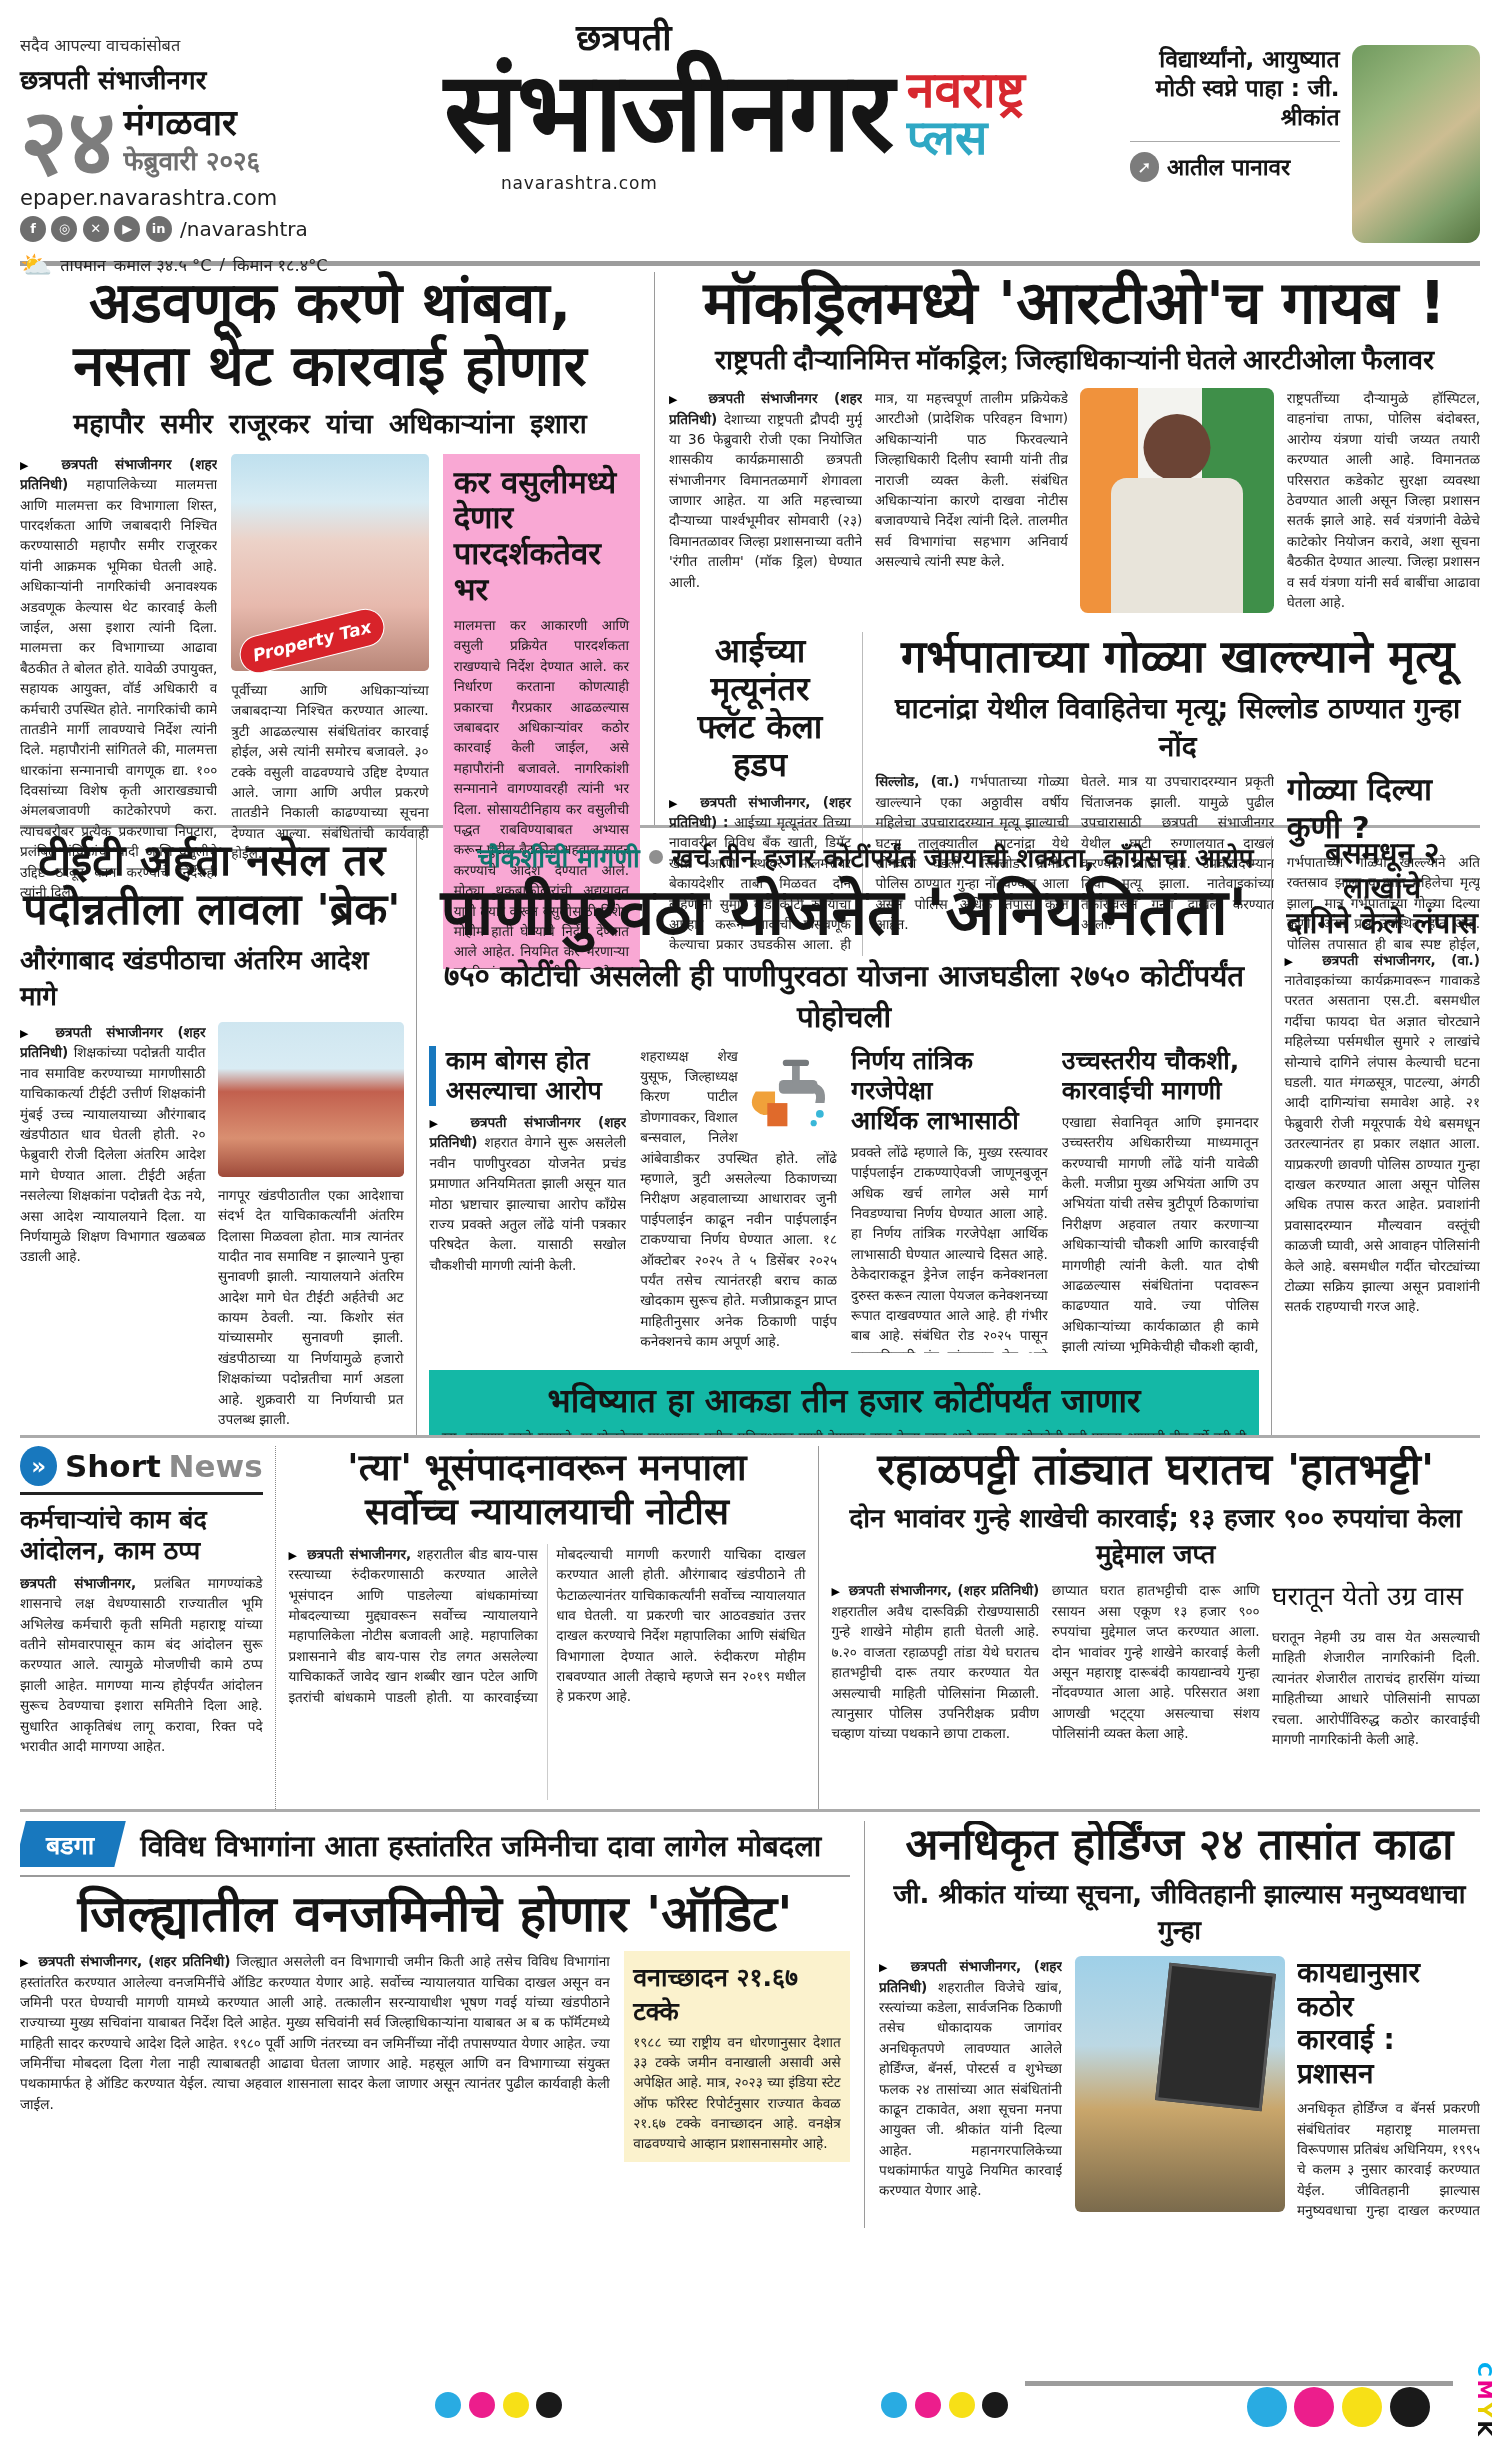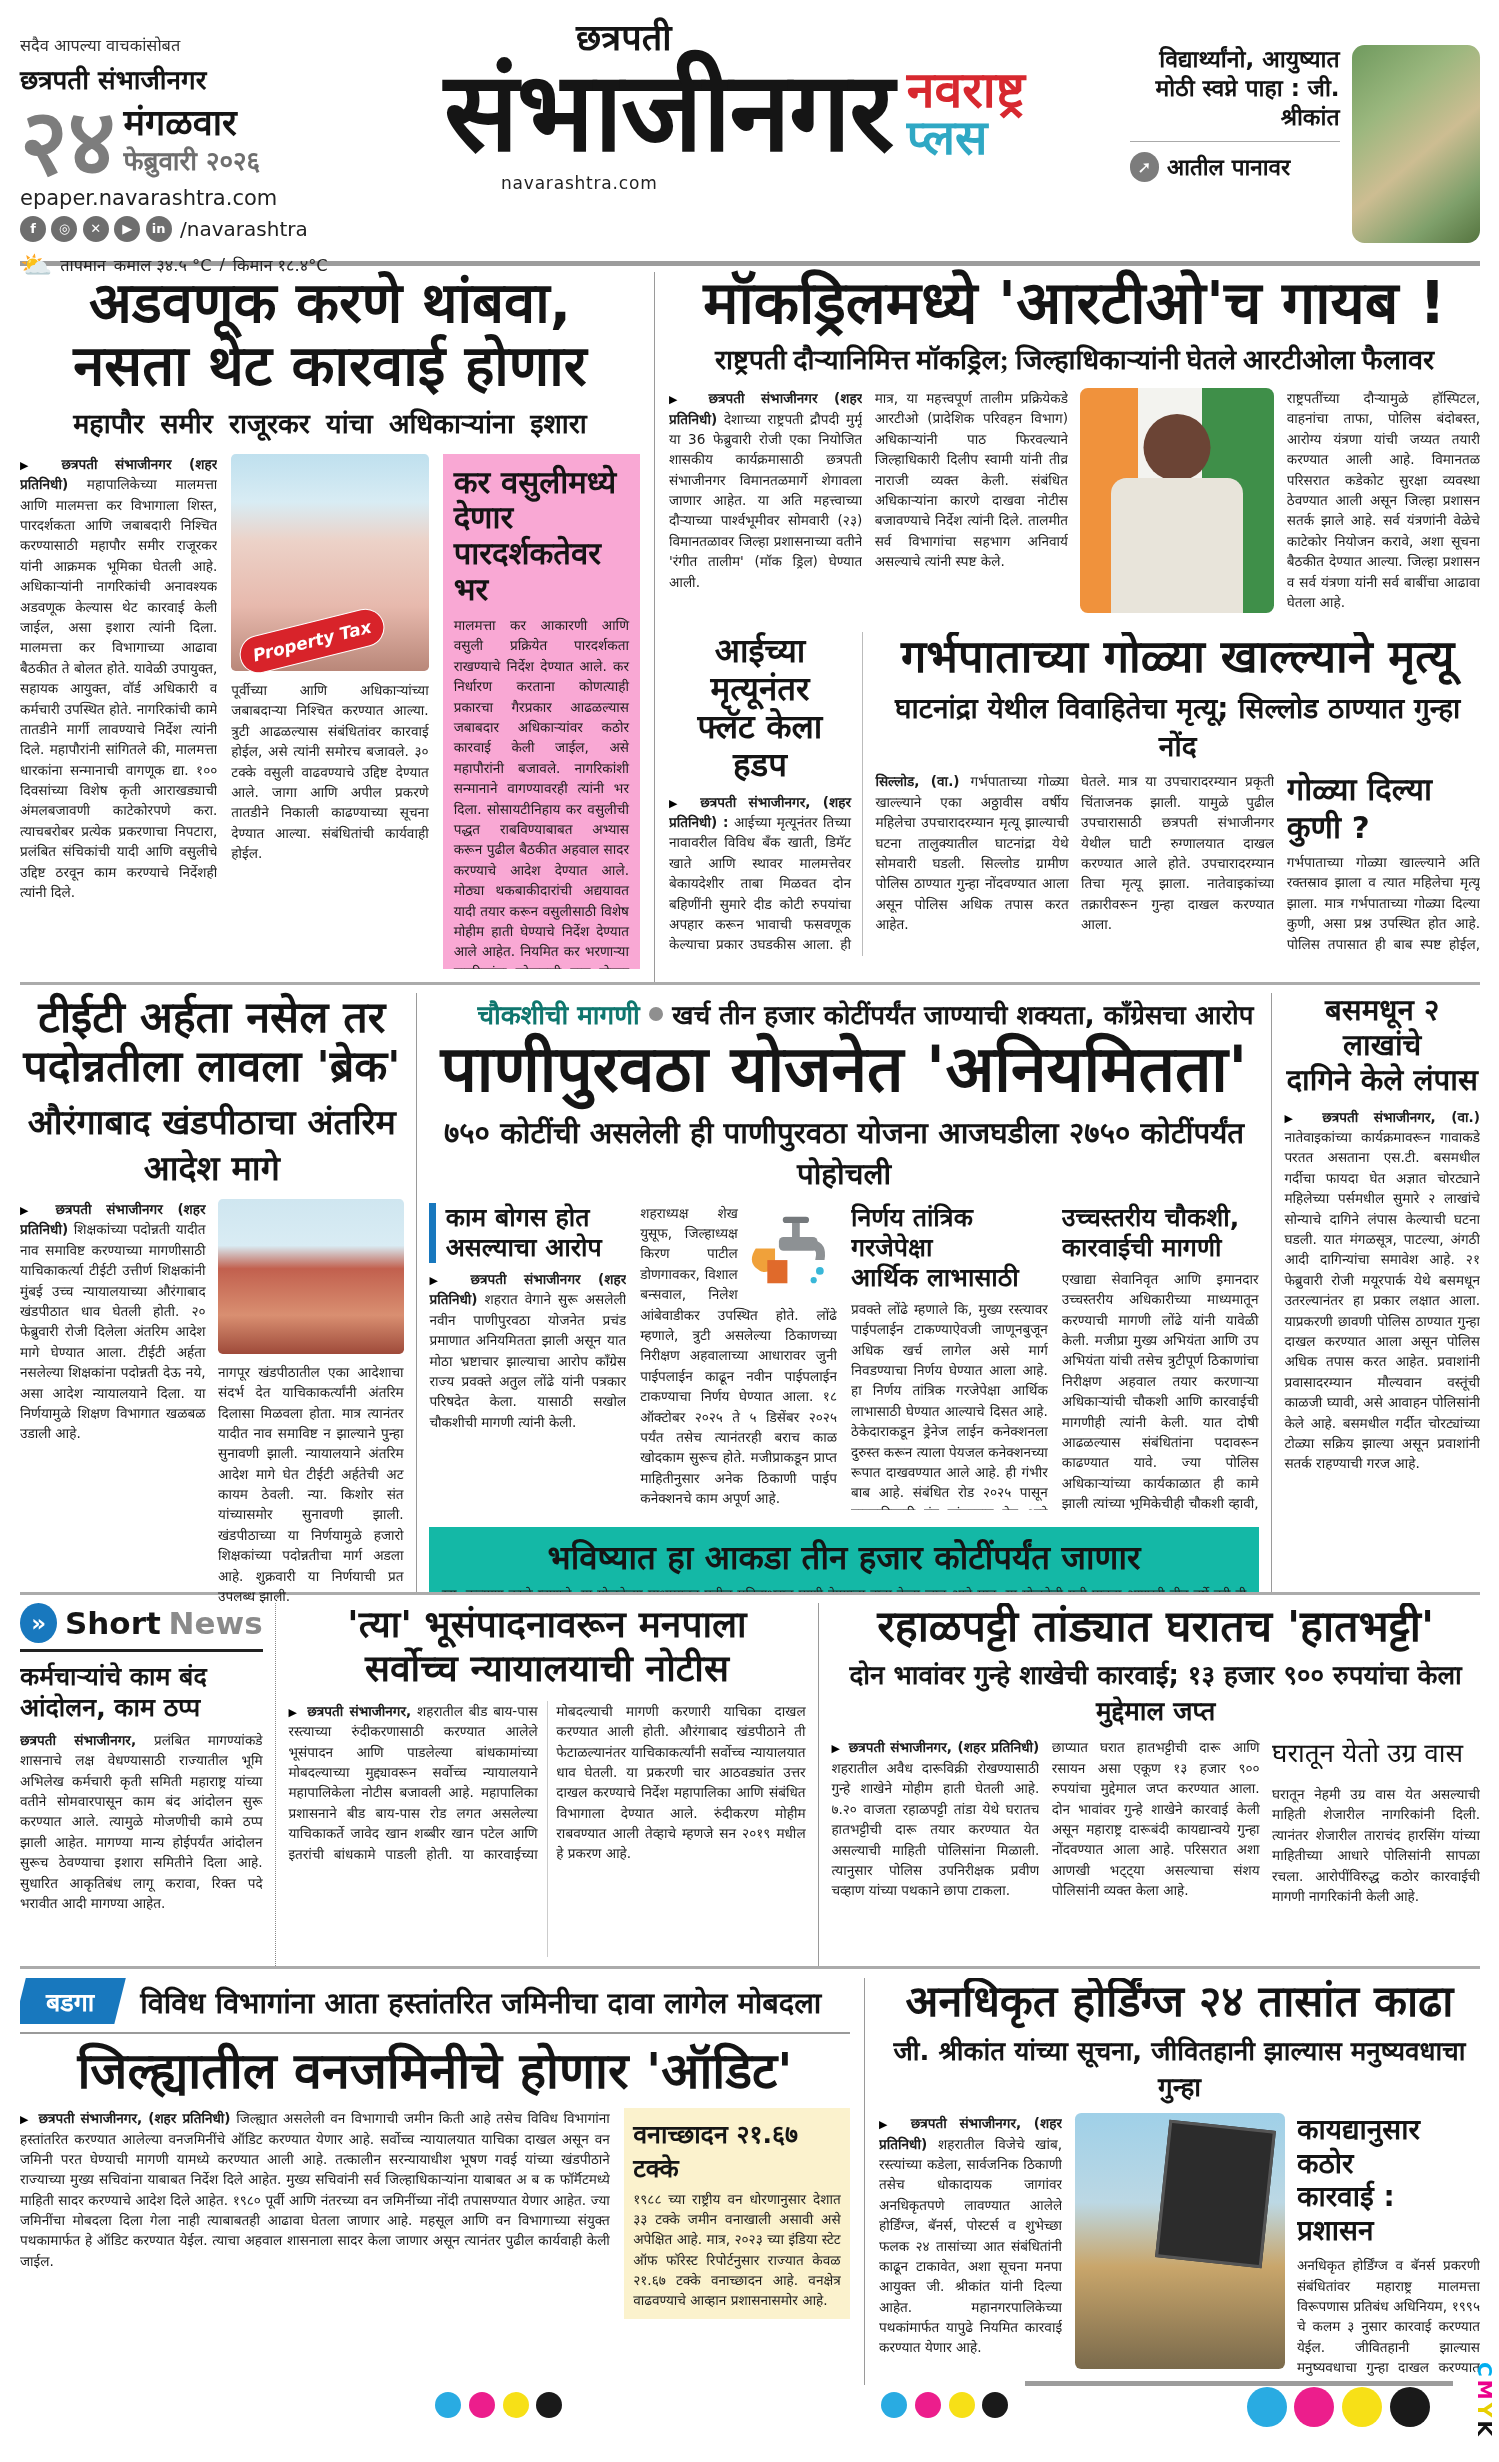--- a/index.html
+++ b/index.html
@@ -39,21 +39,21 @@
               align-items:center;justify-content:center;font-size:17px;}
   .hdr-photo{width:128px;height:198px;border-radius:12.4px;flex:none;
      background:linear-gradient(140deg,#6f9a5e 0%,#9bb77e 30%,#cdbd92 55%,#7fa06b 80%,#55743f 100%);}
   .hrule{height:4.7px;background:#9c9c9c;margin:0 20px;}
   .hrule.thin{height:3.1px;background:#ababab;}
   
   .bt{font-size:13.6px;line-height:1.5;text-align:justify;color:#1d1d1d;}
   .tri{color:#000;font-size:11px;margin-right:3.1px;}
   .dl{font-weight:bold;}
   
-  .rowA{display:flex;padding:6.2px 20px 0 20px;height:716px;box-sizing:border-box;}
+  .rowA{display:flex;padding:6.2px 20px 0 20px;height:559px;box-sizing:border-box;}
   .stA-left{width:635px;flex:none;border-right:1.6px solid #9a9a9a;padding-right:14px;box-sizing:border-box;}
   .hl-1{font-size:56px;font-weight:bold;text-align:center;line-height:1.12;}
   .sub-1{font-size:27px;font-weight:bold;text-align:center;margin-top:7px;font-family:Liberation Mono, monospace;}
   .stA-cols{display:flex;gap:14px;margin-top:12.4px;height:515px;overflow:hidden;}
   .colN{flex:1;overflow:hidden;}
   .photo-muni{height:217px;border-radius:4.7px;position:relative;margin-bottom:9.3px;
      background:linear-gradient(180deg,#bfe0ee 0%,#d8ecf4 22%,#ecd2c8 40%,#e7b9ad 70%,#b98779 100%);}
   .sticker{position:absolute;left:6.2px;bottom:11px;background:#d8232a;color:#fff;transform:rotate(-14deg);
      font-style:italic;font-weight:bold;font-size:17px;padding:7.8px 12.4px;border-radius:31px;border:1.6px solid #fff;}
   .graybox{background:#f9a8d4;padding:11px;box-sizing:border-box;}
@@ -71,21 +71,21 @@
   .flat-head{font-size:33px;font-weight:bold;text-align:center;line-height:1.15;margin-bottom:7.8px;}
   .abort{flex:1;overflow:hidden;}
   .hl-3{font-size:45px;font-weight:bold;text-align:center;line-height:1.1;}
   .sub-3{font-size:28px;font-weight:bold;text-align:center;margin:6.2px 0 7.8px 0;}
   .abort-cols{display:flex;gap:12.4px;height:202px;overflow:hidden;}
   .qbox-head{font-size:31px;font-weight:bold;line-height:1.2;margin-bottom:6.2px;}
   
   .rowB{display:flex;padding:7.8px 20px 0 20px;height:607px;box-sizing:border-box;}
   .tet{width:397px;flex:none;border-right:1.6px solid #9a9a9a;padding-right:12.4px;box-sizing:border-box;}
   .hl-4{font-size:43px;font-weight:bold;text-align:center;line-height:1.15;}
-  .sub-4{font-size:34px;font-weight:bold;text-align:center;margin:6.2px 0 9.3px 0;}
+  .sub-4{font-size:26px;font-weight:bold;text-align:left;margin:6.2px 0 9.3px 0;}
   .tet-cols{display:flex;gap:12.4px;height:435px;overflow:hidden;}
   .photo-court{height:155px;border-radius:4.7px;margin-bottom:7.8px;
      background:linear-gradient(180deg,#cfe6f0 0%,#d9ecf4 30%,#c2604e 45%,#d98f71 75%,#9e4a3a 100%);}
   .water{flex:1;padding:0 12.4px;box-sizing:border-box;border-right:1.6px solid #9a9a9a;overflow:hidden;}
   .kicker{display:flex;align-items:center;gap:9.3px;font-size:26px;font-weight:bold;margin-top:3.1px;}
   .kick-red{color:#0f766e;margin-left:48px;}
   .kick-dot{width:14px;height:14px;border-radius:50%;background:#8f8f8f;flex:none;}
   .hl-5{font-size:64px;font-weight:bold;text-align:center;line-height:1.05;margin-top:4.7px;}
   .sub-5{font-size:29.5px;font-weight:bold;text-align:center;margin:7.8px 0 9.3px 0;}
   .water-cols{display:flex;gap:14px;height:307px;overflow:hidden;}

